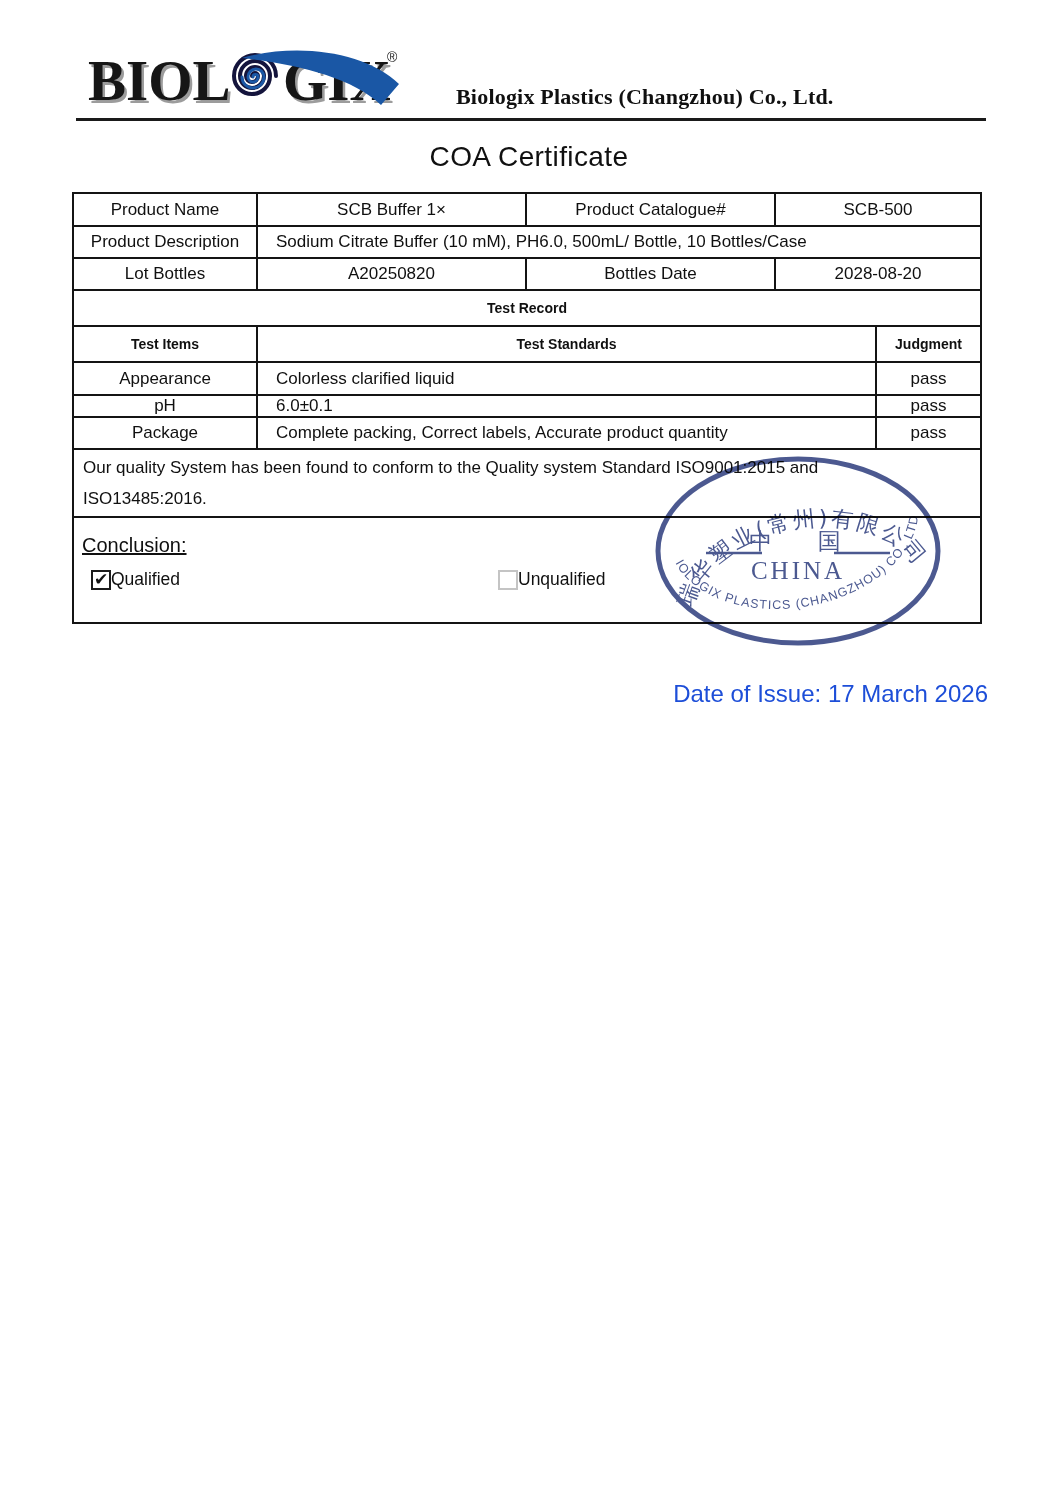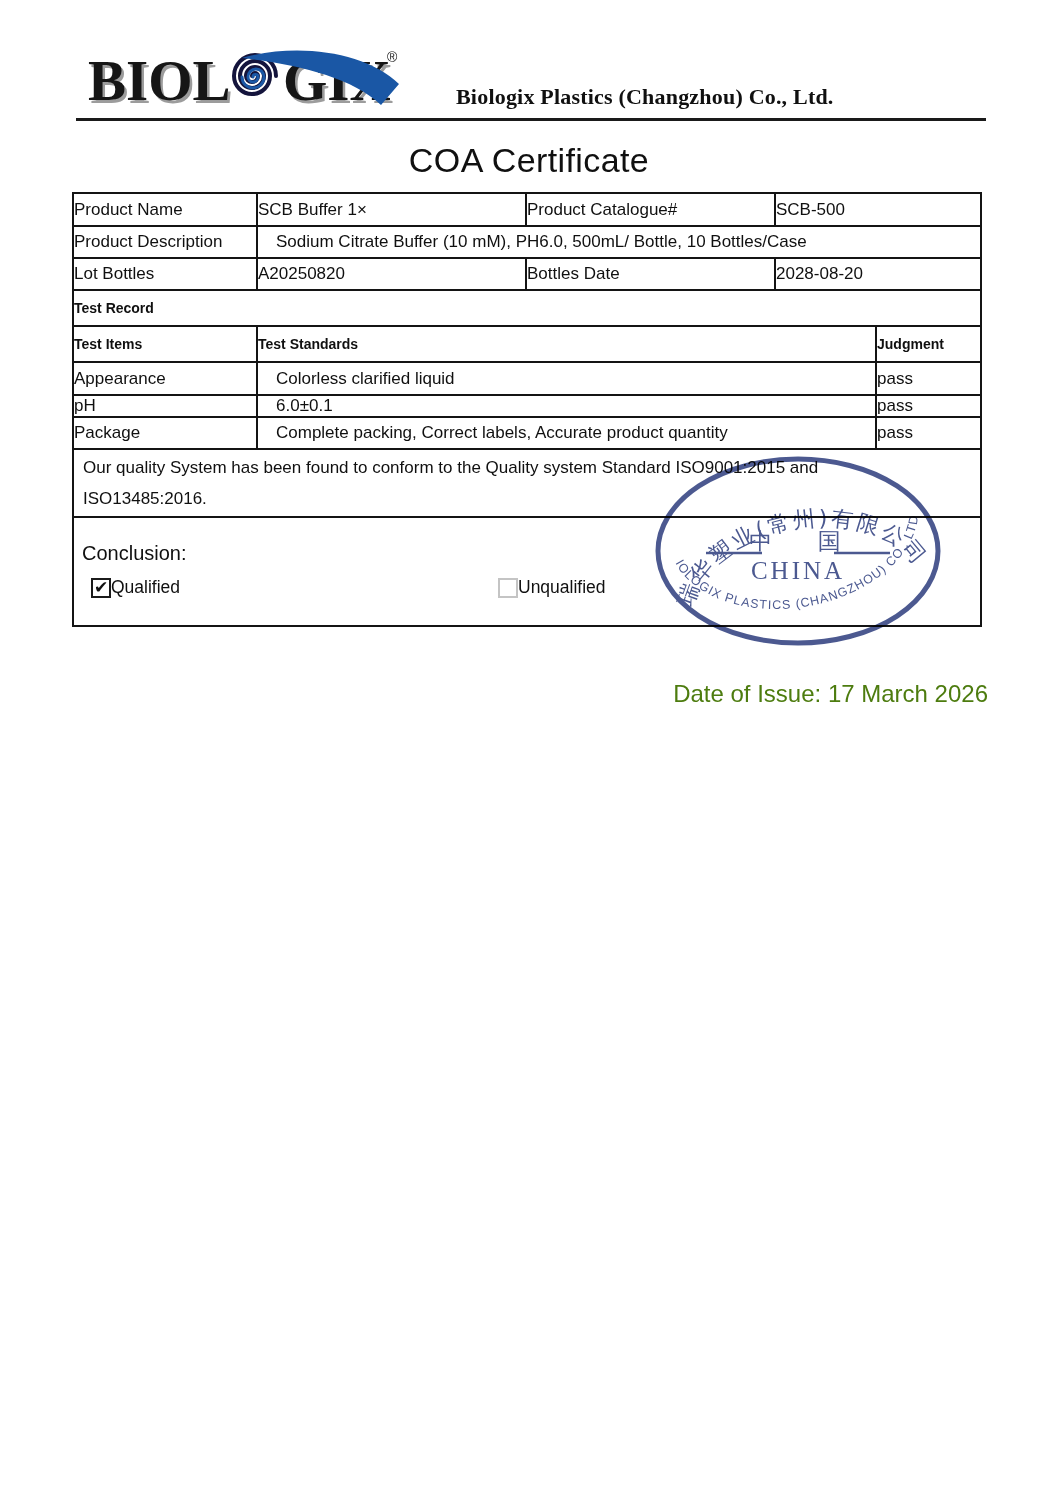--- a/index.html
+++ b/index.html
@@ -9,49 +9,49 @@
   
   .header{position:absolute;left:76px;top:44px;width:910px;height:74px;
           border-bottom:3px solid #1a1a1a;display:flex;align-items:flex-end;gap:32px;}
   .logo-svg{display:block;margin-left:10px;flex-shrink:0;}
   .logo-word{font-family:"Liberation Serif","DejaVu Serif",serif;font-weight:bold;font-size:57px;}
   .company-name{font-family:"Liberation Serif","DejaVu Serif",serif;font-size:22px;font-weight:bold;
                 color:#101010;margin-left:16px;padding-bottom:8px;letter-spacing:.2px;white-space:nowrap;}
 
   
   .title{position:absolute;top:141px;left:0;width:100%;text-align:center;
-         font-size:34px;color:#101010;letter-spacing:.4px;}
+         font-size:28px;color:#101010;letter-spacing:.4px;}
 
   
   .coa-table{position:absolute;left:72px;top:192px;width:908px;border-collapse:collapse;
              table-layout:fixed;font-size:17px;color:#101010;}
-  .coa-table td{border:2px solid #141414;padding:0;vertical-align:middle;
+  .coa-table td{border:2px solid #141414;padding:0;text-align:center;vertical-align:middle;
                 overflow:hidden;white-space:nowrap;}
   .coa-table td.left{text-align:left;padding-left:18px;}
   .coa-table td.big{font-size:14px;font-weight:bold;}
   .coa-table td.para{text-align:left;padding:2px 9px;white-space:normal;line-height:31px;vertical-align:top;}
-  .coa-table td.concl{position:relative;text-align:left;vertical-align:top;padding:24px 8px;white-space:normal;}
+  .coa-table td.concl{position:relative;text-align:left;vertical-align:top;padding:16px 8px;white-space:normal;text-decoration:underline;}
   .concl-label{font-size:20px;}
   .check-row{position:relative;height:24px;margin-top:12px;}
   .check-group{position:absolute;top:0;display:flex;align-items:center;font-size:17.5px;}
   .cg-q{left:9px;}
   .cg-u{left:416px;justify-content:space-between;}
   .checkbox{width:16px;height:16px;border:2px solid #1b1b1b;display:flex;align-items:center;
             justify-content:center;font-size:17px;font-weight:bold;line-height:1;color:#111;overflow:visible;}
   .checkbox.unchecked{border-color:#c4c4c4;color:transparent;}
 
   
   .stamp{position:absolute;left:648px;top:452px;width:300px;height:198px;
          mix-blend-mode:multiply;opacity:.92;}
   .stamp-cjk{font-family:"DejaVu Sans",sans-serif;}
   .stamp-serif{font-family:"Liberation Serif","DejaVu Serif",serif;}
   .stamp-sans{font-family:"Liberation Sans","DejaVu Sans",sans-serif;}
 
   
-  .date{position:absolute;top:680px;right:70px;font-size:24px;color:#4d7c0f;}
+  .date{position:absolute;top:680px;right:70px;font-size:24px;color:#1d4ed8;}
 </style>
 </head>
 <body>
 
 <div class="page">
 
   <div class="header">
     <svg class="logo-svg" width="322" height="74" viewBox="0 0 322 74">
 
       <text class="logo-word" x="4.5" y="58.5" fill="#9c9c9c">BIOL</text>

